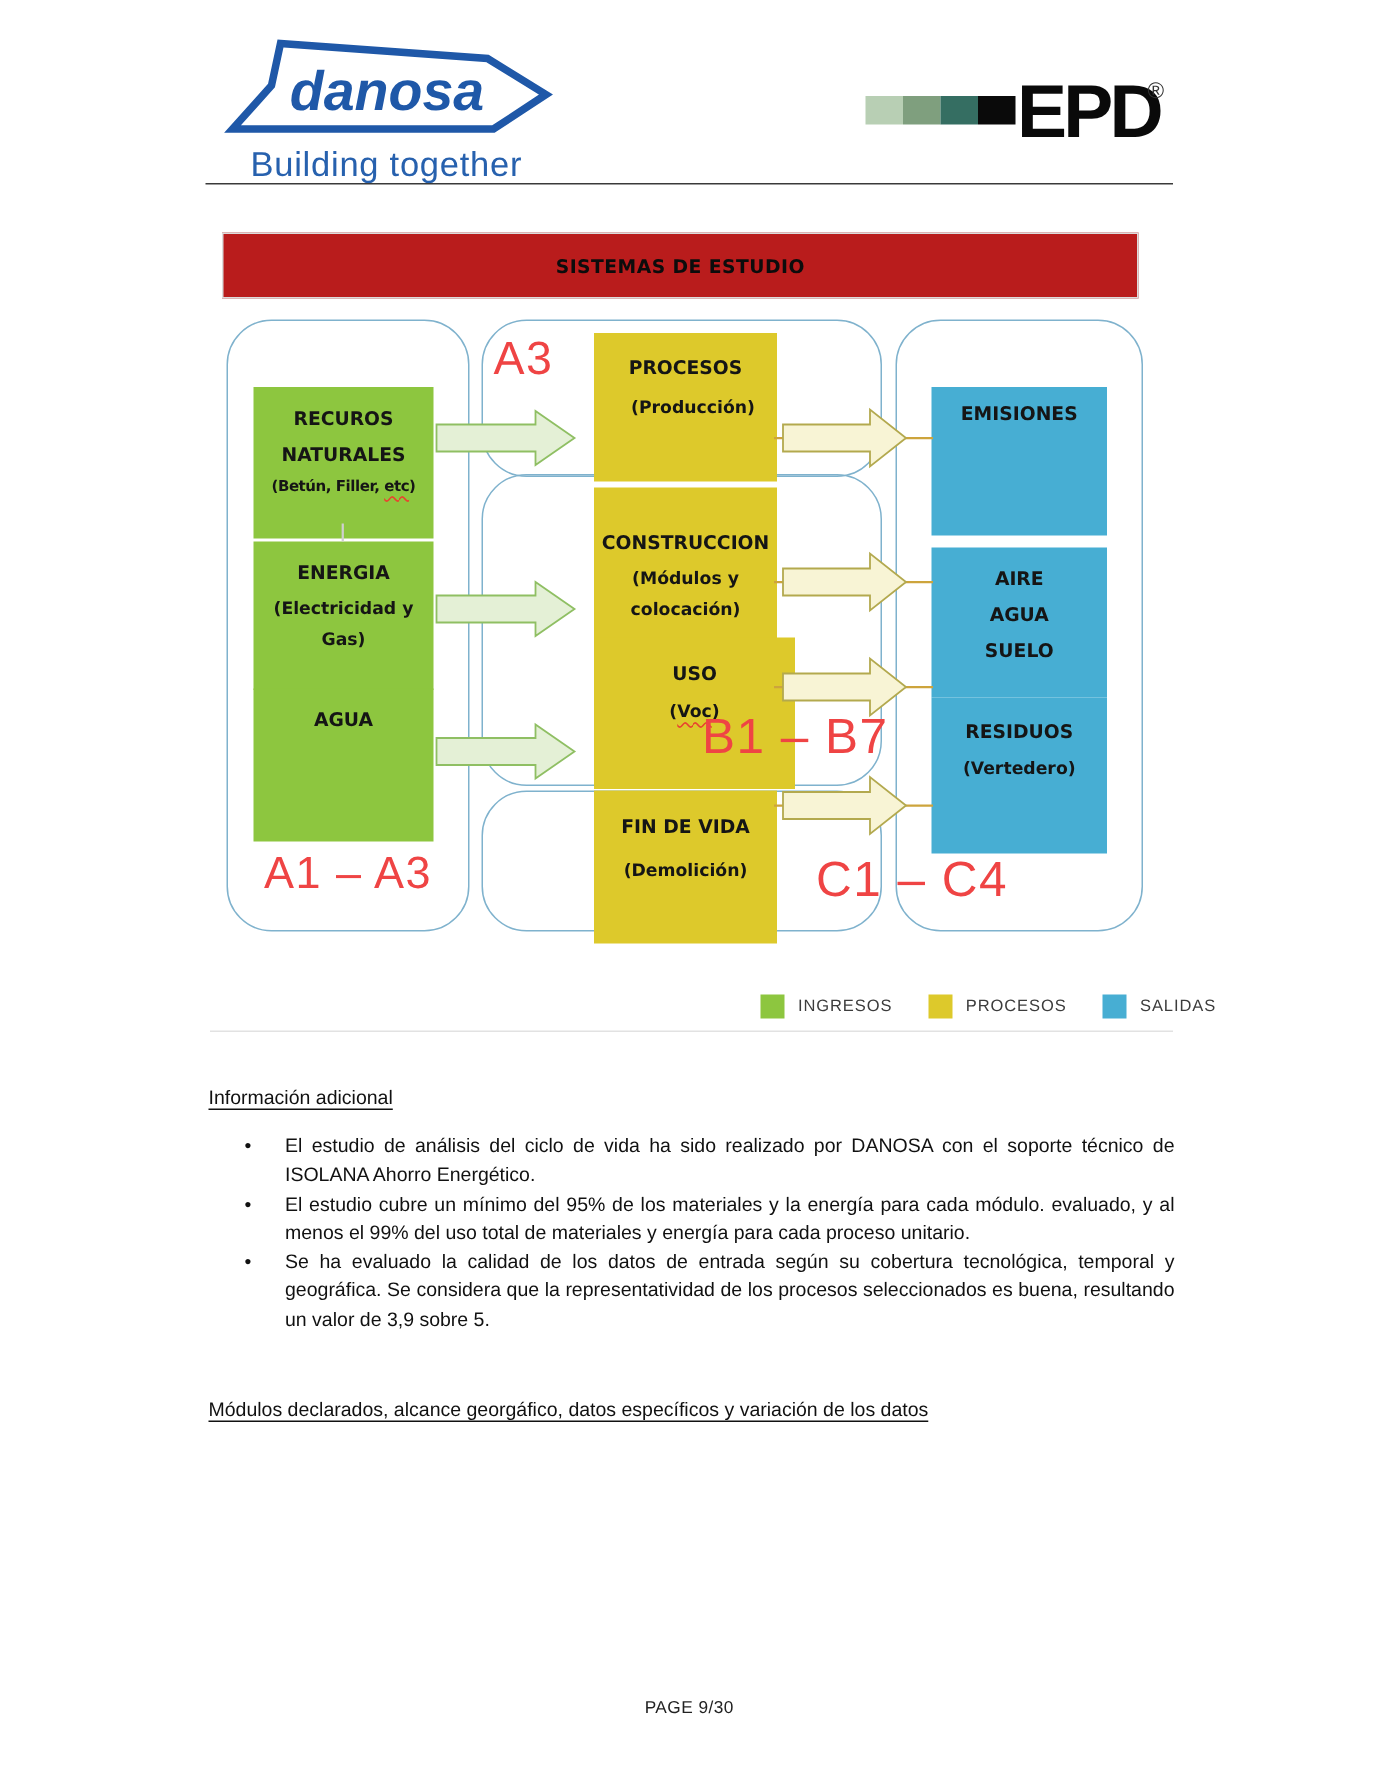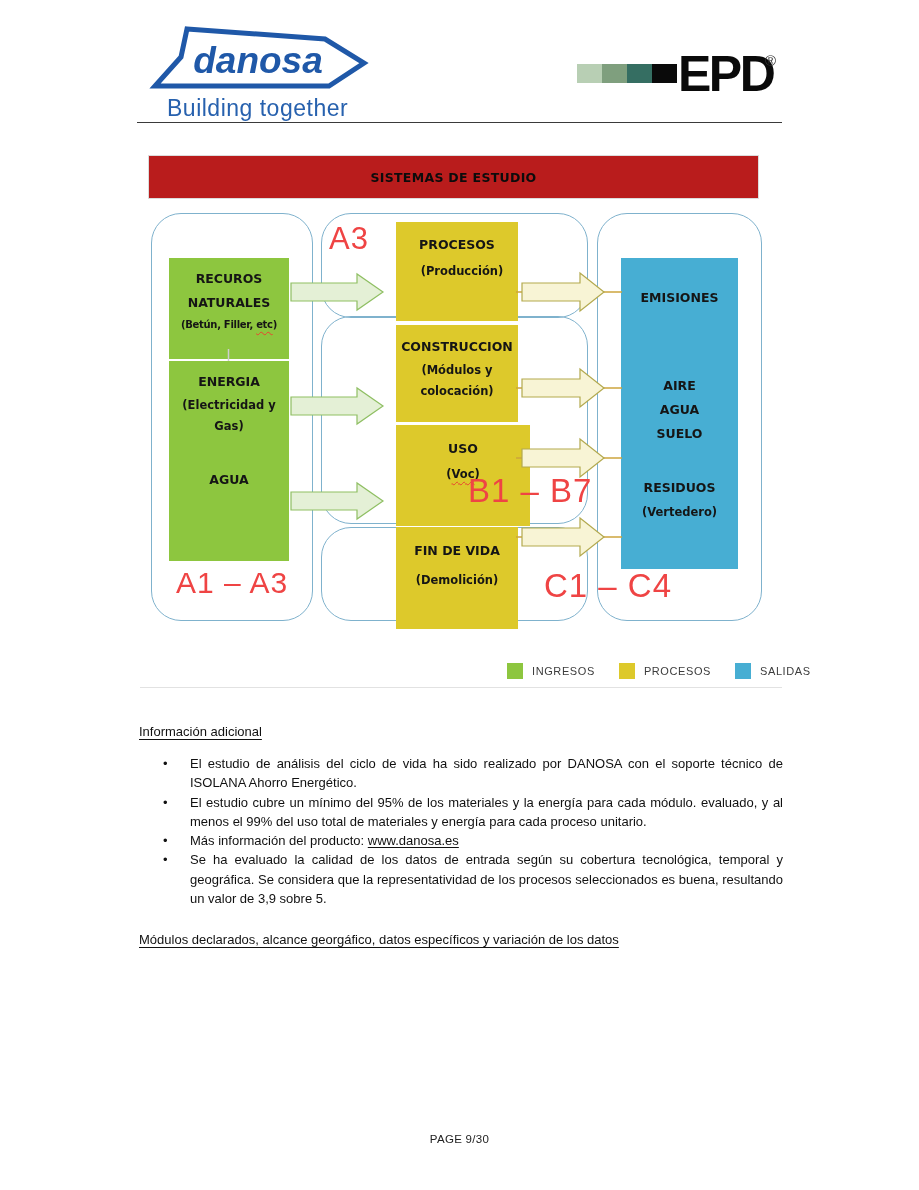--- a/index.html
+++ b/index.html
@@ -107,35 +107,35 @@
     <div class="l2" style="line-height:20px;">Gas)</div>
   </div>
   <div class="box greenbox dfont" style="left:169px;top:459px;width:120px;height:93px;padding-top:9px;">
     <div class="l1">AGUA</div>
   </div>
 
   <div class="box yellowbox dfont" style="left:396px;top:222px;width:122px;height:88px;padding-top:11px;">
     <div class="l1">PROCESOS</div>
     <div class="l2" style="line-height:28px;margin-left:10px;">(Producción)</div>
   </div>
-  <div class="box yellowbox dfont" style="left:396px;top:325px;width:122px;height:87px;padding-top:10px;">
+  <div class="box yellowbox dfont" style="left:396px;top:325px;width:122px;height:87px;padding-top:25px;">
     <div class="l1">CONSTRUCCION</div>
     <div class="l2">(Módulos y</div>
     <div class="l2" style="line-height:20px;">colocación)</div>
   </div>
   <div class="box yellowbox dfont" style="left:396px;top:425px;width:134px;height:89px;padding-top:12px;">
     <div class="l1">USO</div>
     <div class="l2" style="line-height:26px;"><span>(</span><span class="sq">Voc</span><span>)</span></div>
   </div>
   <div class="box yellowbox dfont" style="left:396px;top:527px;width:122px;height:90px;padding-top:12px;">
     <div class="l1">FIN DE VIDA</div>
     <div class="l2" style="line-height:34px;">(Demolición)</div>
   </div>
 
-  <div class="box bluebox dfont" style="left:621px;top:258px;width:117px;height:93px;padding-top:28px;">
+  <div class="box bluebox dfont" style="left:621px;top:258px;width:117px;height:93px;padding-top:6px;">
     <div class="l1">EMISIONES</div>
   </div>
   <div class="box bluebox dfont" style="left:621px;top:365px;width:117px;height:91px;padding-top:9px;">
     <div class="l1">AIRE</div>
     <div class="l1">AGUA</div>
     <div class="l1">SUELO</div>
   </div>
   <div class="box bluebox dfont" style="left:621px;top:465px;width:117px;height:93px;padding-top:11px;">
     <div class="l1">RESIDUOS</div>
     <div class="l2" style="line-height:25px;text-align:center;">(Vertedero)</div>
@@ -194,24 +194,20 @@
     <div class="bullet">
       <div class="dot"></div>
       <div class="btxt">El estudio de análisis del ciclo de vida ha sido realizado por DANOSA con el soporte técnico de ISOLANA Ahorro Energético.</div>
     </div>
     <div class="bullet">
       <div class="dot"></div>
       <div class="btxt">El estudio cubre un mínimo del 95% de los materiales y la energía para cada módulo. evaluado, y al menos el 99% del uso total de materiales y energía para cada proceso unitario.</div>
     </div>
     <div class="bullet">
       <div class="dot"></div>
-      <div class="btxt"><span>Más información del producto: </span><a href="#" class="link">www.danosa.es</a></div>
-    </div>
-    <div class="bullet">
-      <div class="dot"></div>
       <div class="btxt">Se ha evaluado la calidad de los datos de entrada según su cobertura tecnológica, temporal y geográfica. Se considera que la representatividad de los procesos seleccionados es buena, resultando un valor de 3,9 sobre 5.</div>
     </div>
   </div>
 
   <div class="abs doc sec-title2">Módulos declarados, alcance georgáfico, datos específicos y variación de los datos</div>
 
   <div class="abs footer">PAGE 9/30</div>
 
 </div>
 

